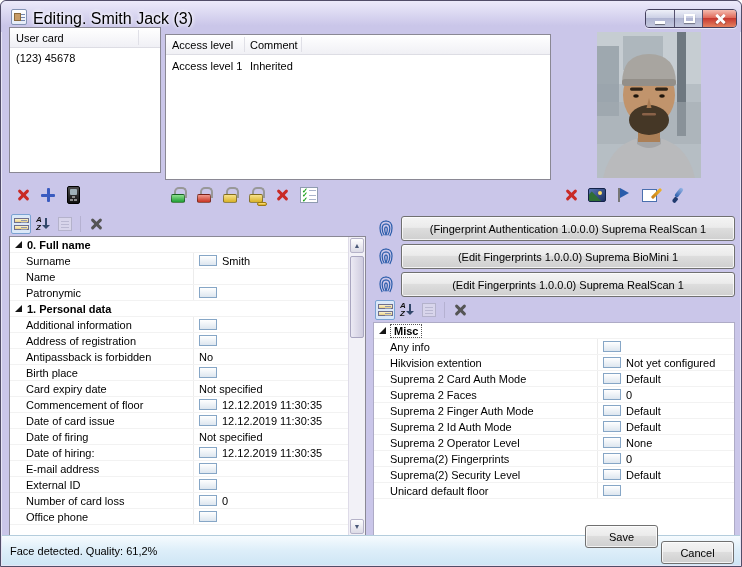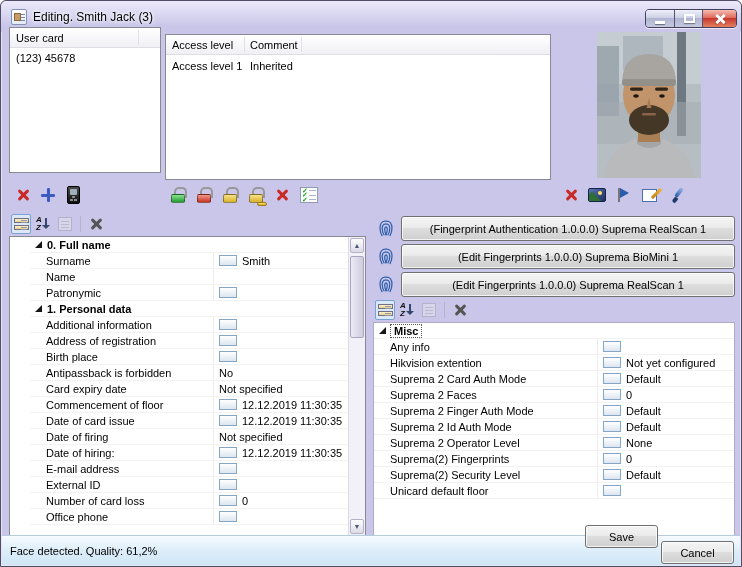--- a/index.html
+++ b/index.html
@@ -9,21 +9,21 @@
 
   
   #win { position:absolute; inset:0; background:#cac6e9; border:1px solid #514d68;
          border-radius:6px 6px 0 0; box-shadow:inset 0 0 0 1px rgba(255,255,255,.55); }
   #titlebar { position:absolute; left:0; top:0; right:0; height:31px; border-radius:6px 6px 0 0;
               background:linear-gradient(#eceafa, #cac6e9 80%); }
   #winicon { position:absolute; left:10px; top:8px; width:16px; height:16px;
              background:linear-gradient(#ffffff,#e4ebf7); border:1px solid #8493b5; border-radius:2px; }
   #winicon::before { content:''; position:absolute; left:2px; top:3px; width:5px; height:6px; background:#c79b66; border:1px solid #8a6a3c; }
   #winicon::after { content:''; position:absolute; left:9px; top:4px; width:4px; height:1px; background:#7386ad; box-shadow:0 3px 0 #7386ad,0 6px 0 #7386ad; }
-  #title { position:absolute; left:32px; top:9px; font-size:12px; white-space:nowrap;
+  #title { position:absolute; left:32px; top:9px; font-size:16px; white-space:nowrap;
            text-shadow:0 0 4px #fff, 0 0 4px #fff; }
   .wbtns { position:absolute; top:8px; left:644px; height:19px; display:flex;
            border:1px solid #433f5c; border-radius:4px; overflow:hidden; box-shadow:0 1px 0 rgba(255,255,255,.6); }
   .wbtn { position:relative; height:100%; border:none; border-right:1px solid #55516e; padding:0;
           background:linear-gradient(#eef0f8,#cdd1e6 45%,#b0b5d2 50%,#c5c9de); }
   .wbtn.min { width:29px; } .wbtn.max { width:28px; }
   .wbtn.close { width:33px; border-right:none;
           background:linear-gradient(#f5bcb0,#e06b5c 45%,#c73a31 50%,#e5815f); }
   .g-min { position:absolute; left:9px; top:11px; width:10px; height:3px; background:#fff; box-shadow:0 1px 1px rgba(0,0,0,.45); }
   .g-max { position:absolute; left:9px; top:4px; width:11px; height:9px; border:2px solid #fff; box-shadow:0 1px 1px rgba(0,0,0,.35); }
@@ -99,21 +99,21 @@
   .ic-sort::after { content:''; position:absolute; right:4px; top:2px; width:2px; height:8px; background:#32476b; }
   .ic-sort::before { content:''; position:absolute; right:1px; top:9px; border-left:4px solid transparent; border-right:4px solid transparent; border-top:4px solid #32476b; }
   .ic-pages { position:relative; width:14px; height:14px; border:1px solid #9a9aa8; background:#e9e9ef; }
   .ic-pages::before { content:''; position:absolute; left:2px; top:3px; right:2px; height:1px; background:#a8a8b8; box-shadow:0 3px 0 #a8a8b8, 0 6px 0 #a8a8b8; }
 
   
   .pgrid { position:absolute; background:#fff; border:1px solid #8a8894; overflow:hidden; }
   #leftGrid { left:8px; top:235px; width:357px; height:300px; }
   #rightGrid { left:372px; top:321px; width:362px; height:214px; border-color:#aeabc6; }
   .pg-body { position:absolute; top:0; left:0; bottom:0; right:0; }
-  #leftGrid .pg-body { right:17px;padding-left:20px; }
+  #leftGrid .pg-body { right:17px; }
   .pg-row { display:flex; height:16px; align-items:stretch; border-bottom:1px solid #f2f2f2; }
   .pg-name { display:flex; align-items:center; padding-left:16px; border-right:1px solid #ececec; white-space:nowrap; overflow:hidden; flex:none; }
   #leftGrid .pg-name { width:184px; }
   #rightGrid .pg-name { width:224px; }
   .pg-value { display:flex; align-items:center; padding-left:5px; flex:1; white-space:nowrap; overflow:hidden; }
   .pg-cat { font-weight:bold; align-items:center; }
   .tri { width:0; height:0; border-left:7px solid transparent; border-bottom:7px solid #151515; margin:0 5px 0 5px; align-self:center; }
   .pg-cat-label { display:flex; align-items:center; }
   .pg-cat-label.focused { outline:1px dotted #555; padding:0 3px; }
   .pg-check { width:18px; height:11px; border:1px solid #86a6c6; background:linear-gradient(#ffffff,#dde6ef); margin-right:5px; flex:none; }
@@ -321,29 +321,29 @@
             <span class="pg-check"></span>
           </span>
         </div>
         <div class="pg-row">
           <span class="pg-name">Address of registration</span>
           <span class="pg-value">
             <span class="pg-check"></span>
           </span>
         </div>
         <div class="pg-row">
+          <span class="pg-name">Antipassback is forbidden</span>
+          <span class="pg-value">
+            <span class="pg-vtext">No</span>
+          </span>
+        </div>
+        <div class="pg-row">
           <span class="pg-name">Birth place</span>
           <span class="pg-value">
             <span class="pg-check"></span>
-          </span>
-        </div>
-        <div class="pg-row">
-          <span class="pg-name">Antipassback is forbidden</span>
-          <span class="pg-value">
-            <span class="pg-vtext">No</span>
           </span>
         </div>
         <div class="pg-row">
           <span class="pg-name">Card expiry date</span>
           <span class="pg-value">
             <span class="pg-vtext">Not specified</span>
           </span>
         </div>
         <div class="pg-row">
           <span class="pg-name">Commencement of floor</span>

